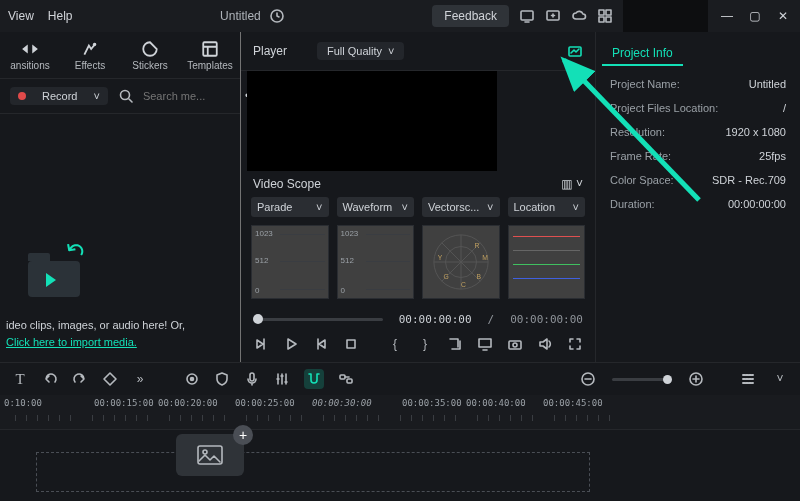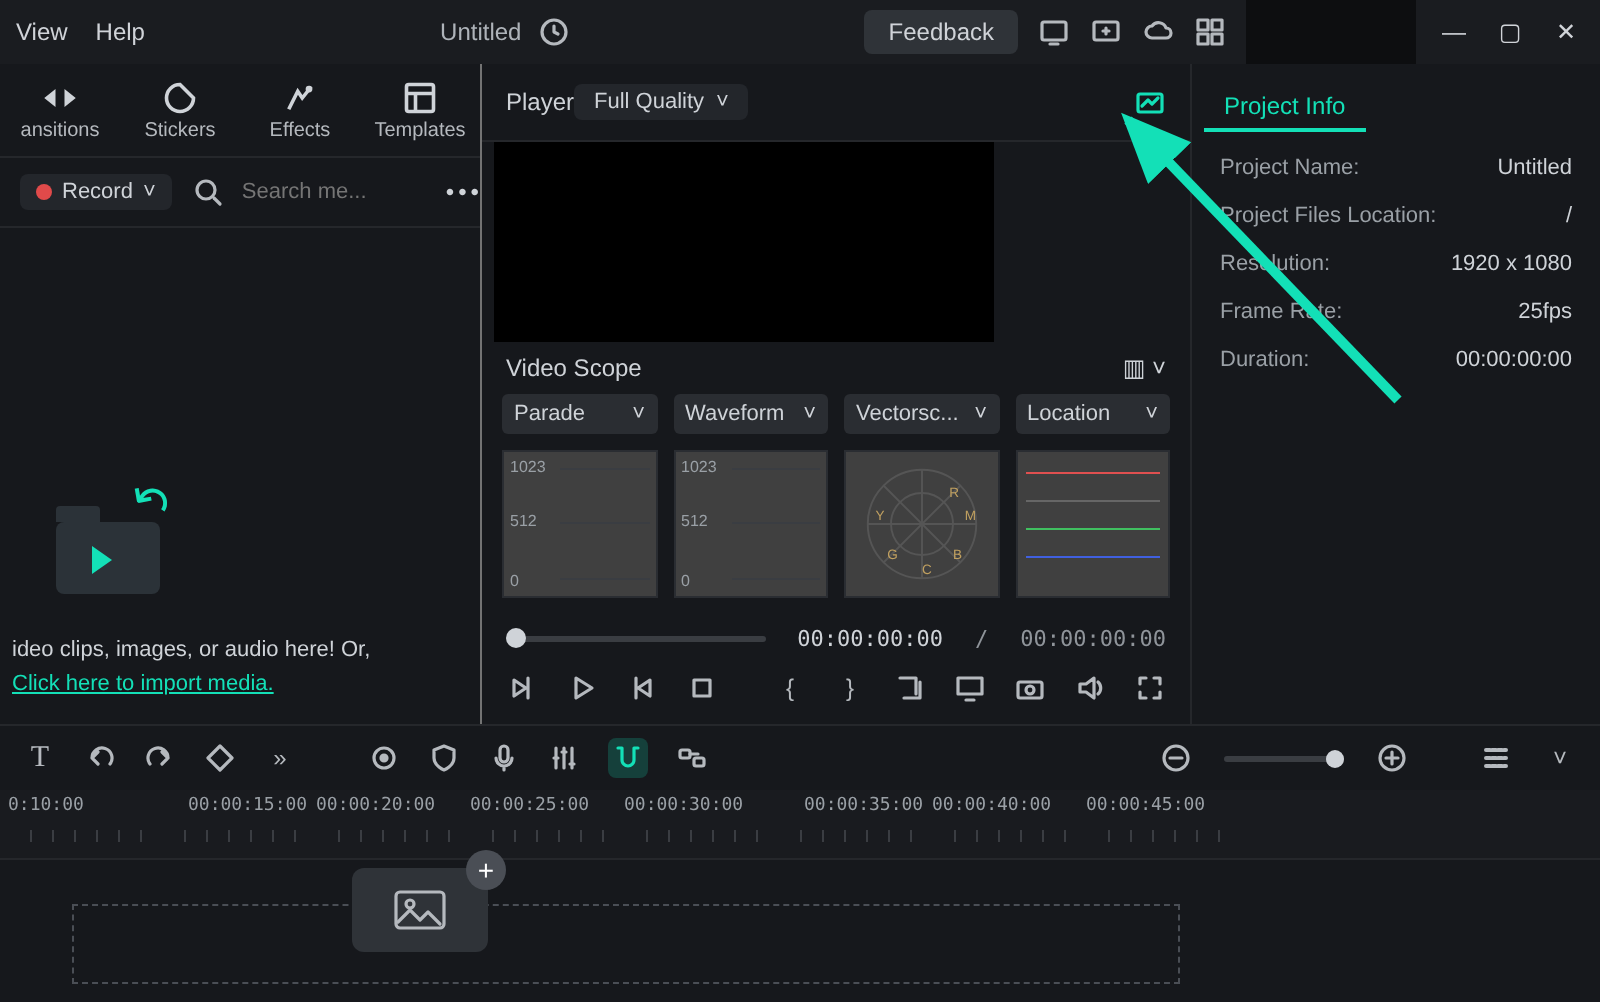--- a/index.html
+++ b/index.html
@@ -10,34 +10,34 @@
   .feedback{background:#2f3338;padding:4px 12px;border-radius:4px;color:#d0d3d8}
   .export-btn{background:#3a3d42;padding:4px 16px;border-radius:4px;color:#9a9ea4}
   .win-btn{width:18px;text-align:center;color:#d0d3d8;cursor:pointer}
   .dark-area{background:#0d0e10;height:32px;width:85px}
   .mid-row{display:flex;height:330px}
   .media-col{width:240px;border-right:1px solid #737373;display:flex;flex-direction:column}
   .media-tabs{display:flex;height:46px;border-bottom:1px solid #25272b}
   .media-tab{flex:1;display:flex;flex-direction:column;align-items:center;justify-content:center;gap:2px;font-size:10px;color:#b5b9be;cursor:pointer}
   .media-tab svg{width:18px;height:18px;fill:#cfd3d8}
   .media-toolbar{display:flex;align-items:center;gap:10px;padding:8px 10px;border-bottom:1px solid #25272b}
-  .rec-btn{display:flex;align-items:center;gap:5px;background:#23262b;padding:3px 8px;border-radius:4px;font-size:11px}
+  .rec-btn{display:flex;align-items:center;gap:16px;background:#23262b;padding:3px 8px;border-radius:4px;font-size:11px}
   .rec-dot{width:8px;height:8px;border-radius:50%;background:#e04a4a}
   .search-wrap{flex:1;display:flex;align-items:center;gap:7px;color:#8f949a}
   .search-input{background:none;border:none;outline:none;color:#cfd3d8;font-size:11px;width:80px}
   .media-body{flex:1;display:flex;flex-direction:column;align-items:flex-start;justify-content:flex-end;padding:12px 6px;position:relative}
   .import-icon{width:60px;height:60px;position:relative;margin:0 auto 20px 18px}
   .import-icon .folder{width:52px;height:36px;background:#2b3238;border-radius:4px;position:absolute;bottom:0;left:4px}
   .import-icon .flap{width:22px;height:8px;background:#2b3238;border-radius:2px 2px 0 0;position:absolute;bottom:36px;left:4px}
   .import-icon .play{position:absolute;bottom:10px;left:22px;width:0;height:0;border-left:10px solid #13e0b7;border-top:7px solid transparent;border-bottom:7px solid transparent}
   .import-icon .arrow{position:absolute;right:0;top:0;color:#13e0b7;font-size:24px;transform:rotate(35deg)}
   .import-text{font-size:11px;color:#cfd3d8;line-height:1.5}
   .import-link{color:#13e0b7;text-decoration:underline;cursor:pointer}
   .center-col{flex:1;display:flex;flex-direction:column;border-right:1px solid #25272b}
-  .player-bar{height:38px;display:flex;align-items:center;padding:0 12px;gap:0;border-bottom:1px solid #25272b}
+  .player-bar{height:38px;display:flex;align-items:center;padding:0 12px;gap:30px;border-bottom:1px solid #25272b}
   .quality-sel{background:#23262b;padding:3px 10px;border-radius:4px;font-size:11px;display:flex;align-items:center;gap:6px}
   .player-view{height:100px;display:flex;justify-content:flex-start;padding-left:6px}
   .preview-black{width:250px;height:100px;background:#000}
   .scope-head{display:flex;align-items:center;justify-content:space-between;padding:6px 12px;font-size:12px}
   .scope-row{display:flex;gap:8px;padding:0 10px}
   .scope-sel{flex:1;background:#2a2d32;padding:4px 6px;border-radius:3px;font-size:11px;display:flex;justify-content:space-between;align-items:center;white-space:nowrap;overflow:hidden}
   .scope-panels{display:flex;gap:8px;padding:8px 10px}
   .scope-panel{flex:1;height:72px;background:#404040;border:1px solid #2a2d32;position:relative;font-size:8px;color:#9aa0a6}
   .scope-panel .yt{position:absolute;left:3px}
   .scope-panel .grid-line{position:absolute;left:28px;right:3px;height:1px;background:#3a3d42}
@@ -118,30 +118,30 @@
   <div class="media-col">
     <div class="media-tabs">
       <div class="media-tab">
         <svg viewBox="0 0 16 16">
             <path d="M1 8l5-4v8zM15 8l-5-4v8z" fill="#cfd3d8"></path>
           </svg>
         <span>ansitions</span>
       </div>
       <div class="media-tab">
         <svg viewBox="0 0 16 16">
-            <path d="M8 2a6 6 0 106 6l-6-6z" stroke="#cfd3d8" fill="none" stroke-width="1.6"></path>
-          </svg>
-        <span>Stickers</span>
+            <path d="M3 13l4-8 2 3 4-5" stroke="#cfd3d8" fill="none" stroke-width="1.6"></path>
+            <circle cx="12" cy="4" r="1.5" fill="#cfd3d8"></circle>
+          </svg>
+        <span>Effects</span>
       </div>
       <div class="media-tab">
         <svg viewBox="0 0 16 16">
-            <path d="M3 13l4-8 2 3 4-5" stroke="#cfd3d8" fill="none" stroke-width="1.6"></path>
-            <circle cx="12" cy="4" r="1.5" fill="#cfd3d8"></circle>
-          </svg>
-        <span>Effects</span>
+            <path d="M8 2a6 6 0 106 6l-6-6z" stroke="#cfd3d8" fill="none" stroke-width="1.6"></path>
+          </svg>
+        <span>Stickers</span>
       </div>
       <div class="media-tab">
         <svg viewBox="0 0 16 16">
             <rect x="2" y="2" width="12" height="12" rx="1" stroke="#cfd3d8" fill="none" stroke-width="1.6"></rect>
             <path d="M2 6h12M6 6v8" stroke="#cfd3d8" stroke-width="1.6"></path>
           </svg>
         <span>Templates</span>
       </div>
     </div>
     <div class="media-toolbar">
@@ -327,20 +327,24 @@
           <span class="lbl">Project Files Location:</span>
           <span>/</span>
         </div>
       <div class="info-row">
           <span class="lbl">Resolution:</span>
           <span>1920 x 1080</span>
         </div>
       <div class="info-row">
           <span class="lbl">Frame Rate:</span>
           <span>25fps</span>
+        </div>
+      <div class="info-row">
+          <span class="lbl">Color Space:</span>
+          <span>SDR - Rec.709</span>
         </div>
       <div class="info-row">
           <span class="lbl">Duration:</span>
           <span>00:00:00:00</span>
         </div>
     </div>
   </div>
 </div>
 
 <div class="timeline">
@@ -445,21 +449,21 @@
       <div class="minor" style="left: 202px;"></div>
       <div class="minor" style="left: 213px;"></div>
       <div class="minor" style="left: 224px;"></div>
       <span class="tick" style="left: 235px;">00:00:25:00</span>
       <div class="minor" style="left: 246px;"></div>
       <div class="minor" style="left: 257px;"></div>
       <div class="minor" style="left: 268px;"></div>
       <div class="minor" style="left: 279px;"></div>
       <div class="minor" style="left: 290px;"></div>
       <div class="minor" style="left: 301px;"></div>
-      <span class="tick" style="left: 312px;">00:00:30:00</span>
+      <span class="tick" style="left: 312px; font-style: italic;">00:00:30:00</span>
       <div class="minor" style="left: 323px;"></div>
       <div class="minor" style="left: 334px;"></div>
       <div class="minor" style="left: 345px;"></div>
       <div class="minor" style="left: 356px;"></div>
       <div class="minor" style="left: 367px;"></div>
       <div class="minor" style="left: 378px;"></div>
       <span class="tick" style="left: 402px;">00:00:35:00</span>
       <div class="minor" style="left: 400px;"></div>
       <div class="minor" style="left: 411px;"></div>
       <div class="minor" style="left: 422px;"></div>

